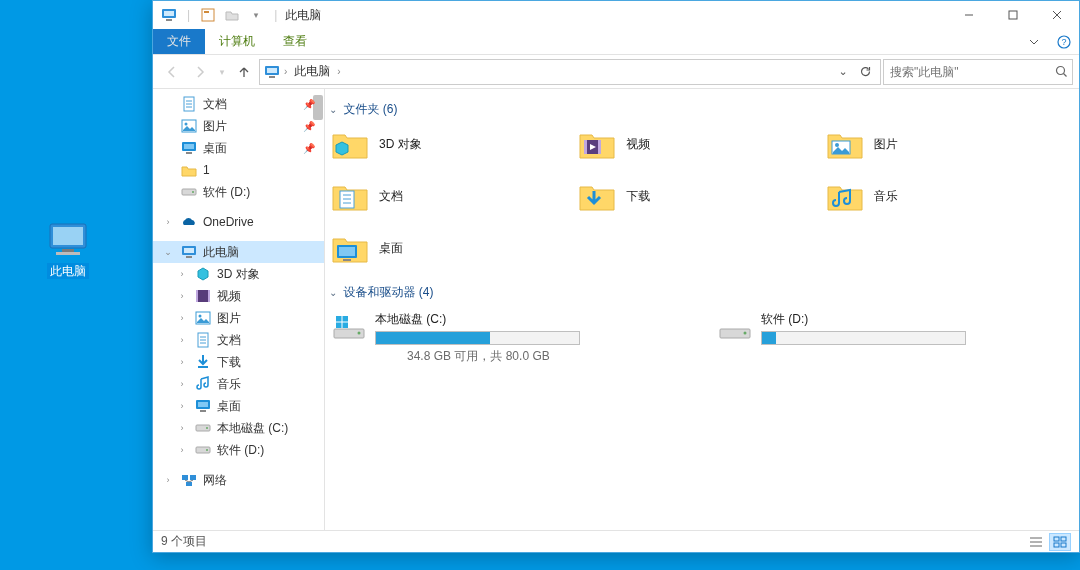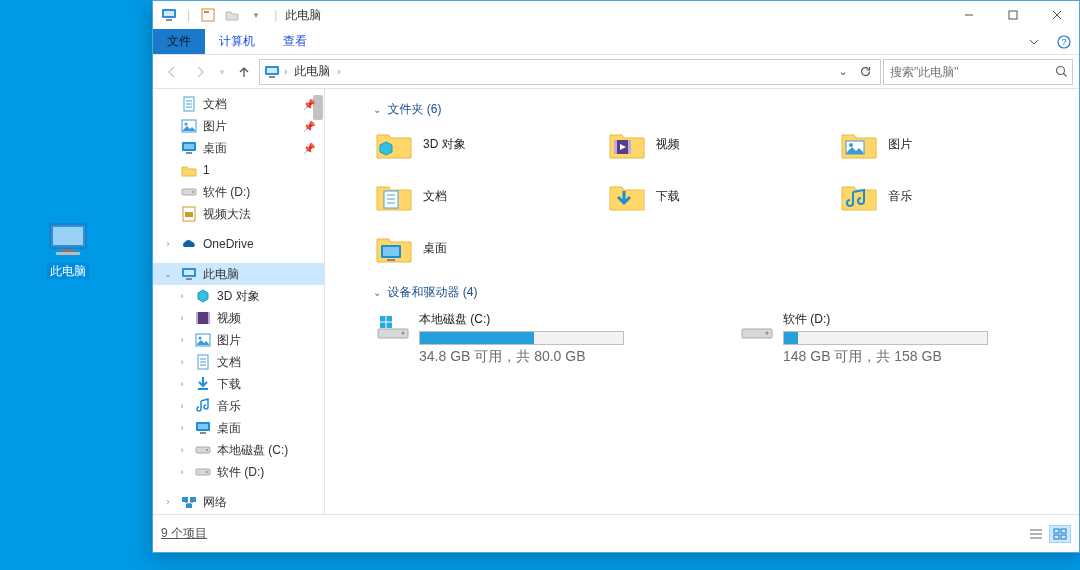--- a/index.html
+++ b/index.html
@@ -13,39 +13,39 @@
 
 .titlebar { height: 28px; background: #fff; display: flex; align-items: center; padding: 0 0 0 6px; font-size: 12px; color: #333; }
 .titlebar .qat { display: flex; align-items: center; gap: 4px; }
 .titlebar .qat-btn { width: 20px; height: 20px; display: flex; align-items: center; justify-content: center; cursor: pointer; }
 .titlebar .sep { color: #ccc; margin: 0 4px; }
 .titlebar .title-text { margin-left: 4px; }
 .winbtns { margin-left: auto; display: flex; }
 .winbtn { width: 44px; height: 28px; display: flex; align-items: center; justify-content: center; cursor: pointer; color: #555; }
 
 .ribbon-tabs { height: 26px; background: #fff; display: flex; align-items: stretch; font-size: 12px; border-bottom: 1px solid #e3e3e3; }
-.rtab { padding: 0 14px; display: flex; align-items: center; cursor: pointer; color: #1d4ed8; }
-.rtab.file { background: #1979ca; color: #0f172a; }
+.rtab { padding: 0 14px; display: flex; align-items: center; cursor: pointer; color: #4d7c0f; }
+.rtab.file { background: #1979ca; color: #e5e5e5; }
 .ribbon-tabs .spacer { flex: 1; }
 .rtab-help { width: 30px; display: flex; align-items: center; justify-content: center; color: #1979ca; cursor: pointer; }
 .rtab-expand { width: 30px; display: flex; align-items: center; justify-content: center; color: #555; cursor: pointer; }
 
 .navrow { height: 34px; display: flex; align-items: center; padding: 3px 6px; gap: 2px; border-bottom: 1px solid #e3e3e3; }
 .navbtn { width: 26px; height: 26px; display: flex; align-items: center; justify-content: center; color: #888; cursor: pointer; }
 .navbtn.disabled { color: #ccc; }
 .addrbar { flex: 1; height: 26px; border: 1px solid #ccc; display: flex; align-items: center; padding: 0 4px; font-size: 12px; gap: 4px; }
 .addr-seg { color: #333; cursor: pointer; padding: 2px 3px; }
 .addr-chev { color: #888; font-size: 10px; }
 .addr-actions { margin-left: auto; display: flex; gap: 0; }
 .addr-actbtn { width: 22px; height: 22px; display: flex; align-items: center; justify-content: center; color: #555; cursor: pointer; font-size: 11px; }
 .searchbox { width: 190px; height: 26px; border: 1px solid #ccc; display: flex; align-items: center; }
 .searchbox input { border: none; outline: none; font-size: 12px; padding: 0 6px; flex: 1; color: #666; }
 .searchbox .sbtn { width: 24px; height: 100%; display: flex; align-items: center; justify-content: center; color: #666; cursor: pointer; }
 
-.body { flex: 1; display: flex; min-height: 0; gap: 44px; }
+.body { flex: 1; display: flex; min-height: 0; }
 .sidebar { width: 172px; border-right: 1px solid #e3e3e3; overflow-y: auto; padding: 4px 0; font-size: 12px; position: relative; }
 .side-item { height: 22px; display: flex; align-items: center; padding-left: 28px; gap: 6px; cursor: pointer; color: #333; position: relative; }
 .side-item.indent2 { padding-left: 42px; }
 .side-item .pin { position: absolute; right: 8px; color: #888; font-size: 10px; }
 .side-item.selected { background: #cce8ff; }
 .side-item .exp { position: absolute; left: 10px; color: #888; font-size: 9px; width: 10px; text-align: center; }
 .side-item.indent2 .exp { left: 24px; }
 .side-icon { width: 16px; height: 16px; display: inline-flex; align-items: center; justify-content: center; }
 .sidebar .vscroll-thumb { position: absolute; right: 1px; top: 6px; width: 10px; height: 25px; background: #c2c2c2; border-radius: 2px; }
 
@@ -57,23 +57,23 @@
 .folder-item .fld { width: 38px; height: 34px; position: relative; }
 .folder-name { color: #222; }
 
 .drives-grid { display: grid; grid-template-columns: repeat(2, 1fr); gap: 6px 30px; }
 .drive-item { display: flex; gap: 8px; padding: 4px 2px; cursor: pointer; }
 .drive-icon { width: 36px; height: 30px; display: flex; align-items: center; justify-content: center; }
 .drive-info { display: flex; flex-direction: column; gap: 3px; flex: 1; }
 .drive-name { color: #222; }
 .bar { width: 205px; height: 14px; border: 1px solid #bfbfbf; background: #f3f3f3; }
 .bar-fill { height: 100%; background: #26a0da; }
-.drive-sub { color: #6b6b6b; font-size: 14px; }
-
-.statusbar { height: 38px; border-top: 1px solid #e3e3e3; display: flex; align-items: center; padding: 0 8px; font-size: 12px; color: #555; text-decoration: underline; }
+.drive-sub { color: #6b6b6b; font-size: 12px; margin-left: 32px; }
+
+.statusbar { height: 22px; border-top: 1px solid #e3e3e3; display: flex; align-items: center; padding: 0 8px; font-size: 12px; color: #555; }
 .statusbar .viewbtns { margin-left: auto; display: flex; gap: 2px; }
 .viewbtn { width: 22px; height: 18px; display: flex; align-items: center; justify-content: center; cursor: pointer; color: #666; border: 1px solid transparent; }
 .viewbtn.active { background: #cce8ff; border-color: #99d1ff; }
 
 
 svg { display: block; }
 </style>
 </head>
 <body>
 
@@ -246,29 +246,20 @@
           </div>
           <div class="side-item">
             <span class="side-icon">
               <svg width="16" height="12">
                 <rect x="1" y="3" width="14" height="6" rx="1" fill="#d8d8d8" stroke="#aaa"></rect>
                 <circle cx="12" cy="6" r="1" fill="#6a6"></circle>
               </svg>
             </span>
             <span>软件 (D:)</span>
           </div>
-          <div class="side-item">
-            <span class="side-icon">
-              <svg width="14" height="16">
-                <rect x="1" y="1" width="12" height="14" fill="#fff" stroke="#c89b2a"></rect>
-                <rect x="3" y="6" width="8" height="5" fill="#c89b2a"></rect>
-              </svg>
-            </span>
-            <span>视频大法</span>
-          </div>
         </div>
       <div style="height:8px"></div>
       <div class="side-item">
         <span class="exp">›</span>
         <span class="side-icon">
             <svg width="16" height="12">
               <path d="M3 9a3 3 0 0 1 1-5 4 4 0 0 1 7 0 3 3 0 0 1 2 5z" fill="#0a64a4"></path>
             </svg>
           </span>
         <span>OneDrive</span>
@@ -505,21 +496,20 @@
               <svg width="36" height="30">
                 <rect x="3" y="18" width="30" height="9" rx="1" fill="#d8d8d8" stroke="#aaa"></rect>
                 <circle cx="28" cy="22" r="1.5" fill="#6a6"></circle>
               </svg>
             </div>
             <div class="drive-info">
               <div class="drive-name">软件 (D:)</div>
               <div class="bar">
                 <div class="bar-fill" style="width:7%"></div>
               </div>
-              <div class="drive-sub">148 GB 可用，共 158 GB</div>
             </div>
           </div>
         </div>
     </div>
   </div>
 
   <div class="statusbar">
     <span>9 个项目</span>
     <div class="viewbtns">
       <div class="viewbtn">

